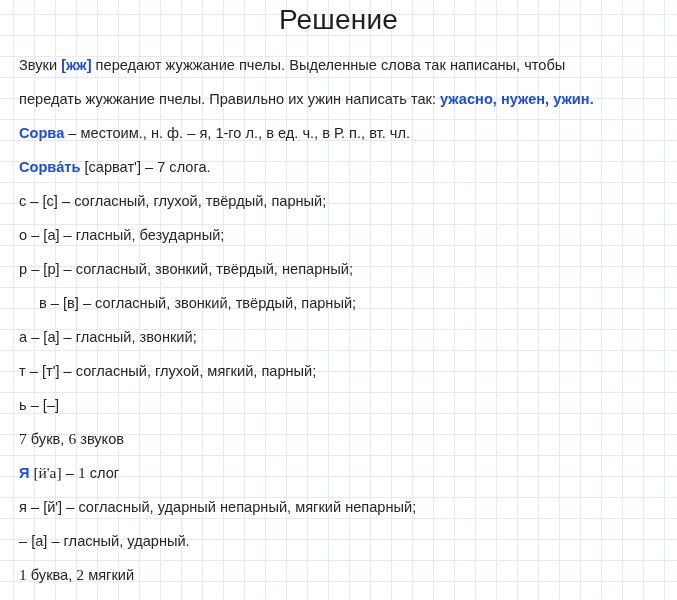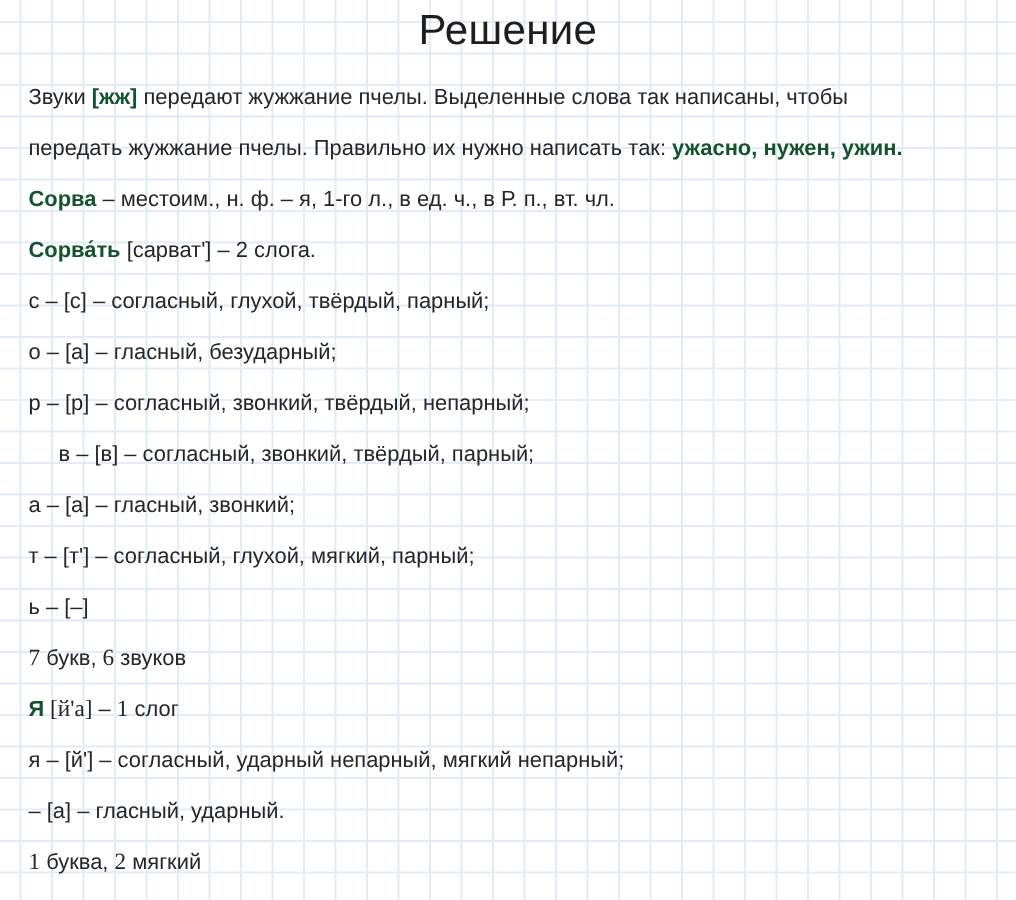--- a/index.html
+++ b/index.html
@@ -32,42 +32,42 @@
       letter-spacing: 0.2px;
     }
     .line {
       position: absolute;
       left: 19px;
       font-size: 14.6px;
       white-space: nowrap;
       line-height: 18px;
       color: #262626;
     }
-    .b { font-weight: bold; color: #14532d; }
+    .b { font-weight: bold; color: #1d4ed8; }
     .serif { font-family: "Liberation Serif", "DejaVu Serif", serif; font-size: 15.5px; }
   </style>
 </head>
 <body>
 
 <div class="title">Решение</div>
 
 <div class="line" style="top:56px;">
   <span>Звуки </span><span class="b">[жж]</span><span> передают жужжание пчелы. Выделенные слова так написаны, чтобы</span>
 </div>
 
 <div class="line" style="top:90px;">
-  <span>передать жужжание пчелы. Правильно их нужно написать так: </span><span class="b">ужасно, нужен, ужин.</span>
+  <span>передать жужжание пчелы. Правильно их ужин написать так: </span><span class="b">ужасно, нужен, ужин.</span>
 </div>
 
 <div class="line" style="top:124px;">
   <span class="b">Сорва</span><span> – местоим., н. ф. – я, 1-го л., в ед. ч., в Р. п., вт. чл.</span>
 </div>
 
 <div class="line" style="top:158px;">
-  <span class="b">Сорва́ть</span><span> [сарват'] – 2 слога.</span>
+  <span class="b">Сорва́ть</span><span> [сарват'] – 7 слога.</span>
 </div>
 
 <div class="line" style="top:192px;">с – [с] – согласный, глухой, твёрдый, парный;</div>
 <div class="line" style="top:226px;">о – [а] – гласный, безударный;</div>
 <div class="line" style="top:260px;">р – [р] – согласный, звонкий, твёрдый, непарный;</div>
 <div class="line" style="top:294px;margin-left:20px;">в – [в] – согласный, звонкий, твёрдый, парный;</div>
 <div class="line" style="top:328px;">а – [а] – гласный, звонкий;</div>
 <div class="line" style="top:362px;">т – [т'] – согласный, глухой, мягкий, парный;</div>
 <div class="line" style="top:396px;">ь – [–]</div>
 

